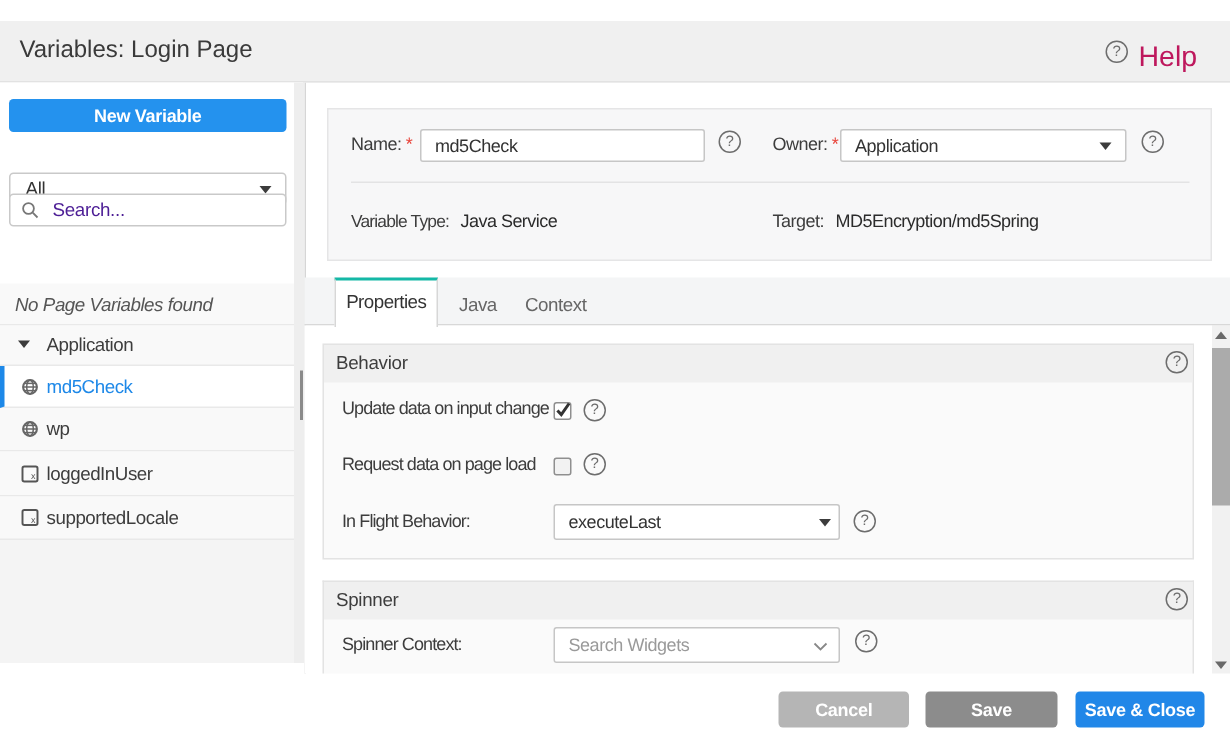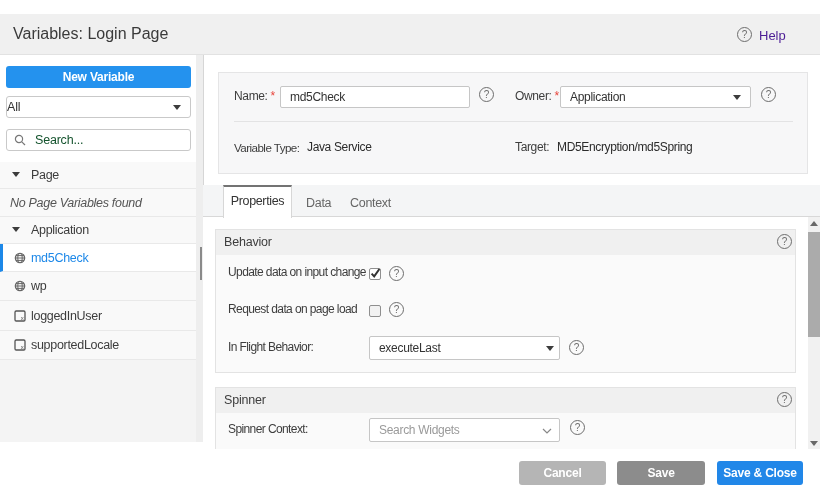--- a/index.html
+++ b/index.html
@@ -5,33 +5,33 @@
 * { margin:0; padding:0; box-sizing:border-box; }
 html,body { width:820px; height:488px; background:#fff; font-family:"Liberation Sans", sans-serif; overflow:hidden; -webkit-font-smoothing:antialiased; }
 .abs { position:absolute; }
 #stage { position:relative; width:796px; height:488px; background:#fff;margin-top:14px; }
 
 
 #hdr { left:0; top:0; width:820px; height:41px; background:#f0f0f0; border-bottom:1px solid #e2e2e2; }
 #title { left:13px; top:11px; font-size:16px; color:#3a3a3a; }
 .qicon { display:inline-block; width:15px; height:15px; border:1px solid #6d6d6d; border-radius:50%; color:#6d6d6d; font-size:10px; line-height:13px; text-align:center; }
 #help-q { left:737px; top:13px; }
-#help-t { left:759px; top:14px; color:#4c1d95; font-size:13px; }
+#help-t { left:759px; top:14px; color:#be185d; font-size:19px; }
 
 
 #mainbg { left:203px; top:41px; width:617px; height:394px; background:#fff; }
 
 
 #sidebar { left:0; top:41px; width:203px; height:387px; background:#fff; border-right:1px solid #dcdcdc; }
 #sb-track { left:196px; top:41px; width:7px; height:387px; background:#eeeeee; }
 #sb-thumb { left:200px; top:233px; width:2px; height:33px; background:#8a8a8a; }
 #btn-new { left:6px; top:52px; width:185px; height:22px; background:#2492ee; border-radius:3px; color:#fff; font-weight:bold; font-size:12px; letter-spacing:-0.2px; text-align:center; line-height:22px; }
 .sbbox { left:6px; width:185px; height:22px; background:#fff; border:1px solid #c9c9c9; border-radius:3px; font-size:12.5px; letter-spacing:-0.2px; color:#333; line-height:20px; }
-#sel-all { top:82px; }
-#box-search { top:115px; padding-left:28px; color:#14532d; }
+#sel-all { top:101px; padding-left:10px; }
+#box-search { top:115px; padding-left:28px; color:#4c1d95; }
 .caret { position:absolute; width:0; height:0; border-left:4px solid transparent; border-right:4px solid transparent; border-top:5px solid #3c3c3c; }
 #sel-all .caret { right:9px; top:8px; }
 
 
 .trow { left:0; width:196px; border-bottom:1px solid #e9e9e9; background:#f9f9f9; font-size:12.5px; letter-spacing:-0.3px; color:#3d3d3d; }
 .trow .lbl { position:absolute; left:31px; top:50%; transform:translateY(-50%); }
 .tri { position:absolute; left:12px; top:50%; margin-top:-3px; width:0; height:0; border-left:4.5px solid transparent; border-right:4.5px solid transparent; border-top:5.5px solid #3c3c3c; }
 #row-page { top:148px; height:27px; }
 #row-novars { top:175px; height:28px; font-style:italic; color:#555; font-size:12.5px; }
 #row-novars .lbl { left:10px; }
@@ -47,21 +47,21 @@
 
 
 #card { left:218px; top:58px; width:590px; height:102px; background:#f7f7f8; border:1px solid #e5e5e6; }
 .flabel { font-size:12px; letter-spacing:-0.35px; color:#3d3d3d;text-align:center; }
 .red { color:#e8453c; }
 .inp { position:absolute; background:#fff; border:1px solid #c6c6c6; border-radius:2px; font-size:12px; letter-spacing:-0.3px; color:#333; }
 #card-divider { left:234px; top:107px; width:559px; height:1px; background:#e3e3e4; }
 
 
 #tabbar { left:203px; top:171px; width:617px; height:32px; background:#f4f5f6; border-bottom:1px solid #d8d8d8; }
-#tab-active { left:223px; top:171px; width:69px; height:33px; background:#fff; border:1px solid #d7d7d7; border-bottom:none; border-top:2px solid #737373; font-size:12.5px; letter-spacing:-0.35px; color:#333; text-align:center; line-height:29px; }
+#tab-active { left:223px; top:171px; width:69px; height:33px; background:#fff; border:1px solid #d7d7d7; border-bottom:none; border-top:2px solid #14b8a6; font-size:12.5px; letter-spacing:-0.35px; color:#333; text-align:center; line-height:29px; }
 .tab { top:182px; font-size:12.5px; letter-spacing:-0.3px; color:#666; }
 
 
 #content { left:203px; top:203px; width:605px; height:232px; background:#fff; }
 
 
 .section { position:absolute; left:215px; width:581px; border:1px solid #e3e3e3; background:#fafafa; }
 .sechdr { position:absolute; left:0; top:0; width:100%; height:25px; background:#f0f0f0; font-size:12.5px; letter-spacing:-0.2px; color:#3d3d3d; }
 .sechdr .t { position:absolute; left:8px; top:5px; }
 .sechdr .qicon { position:absolute; right:3px; top:4px; }
@@ -93,24 +93,20 @@
   <div class="abs" id="sidebar"></div>
   <div class="abs" id="sb-track"></div>
   <div class="abs" id="btn-new">New Variable</div>
   <div class="abs sbbox" id="sel-all">All<span class="caret"></span></div>
   <div class="abs sbbox" id="box-search">Search...</div>
   <svg class="abs" id="mag" width="12" height="12" viewBox="0 0 12 12" style="left:14px;top:120px">
     <circle cx="5" cy="5" r="3.6" fill="none" stroke="#777" stroke-width="1.2"></circle>
     <line x1="7.8" y1="7.8" x2="11" y2="11" stroke="#777" stroke-width="1.2"></line>
   </svg>
 
-  <div class="abs trow" id="row-page">
-      <span class="tri"></span>
-      <span class="lbl">Page</span>
-    </div>
   <div class="abs trow" id="row-novars">
       <span class="lbl">No Page Variables found</span>
     </div>
   <div class="abs trow" id="row-app">
       <span class="tri"></span>
       <span class="lbl">Application</span>
     </div>
   <div class="abs trow" id="row-md5">
       <svg class="vicon" viewBox="0 0 12 12">
         <circle cx="6" cy="6" r="4.6" fill="none" stroke="#666" stroke-width="1.4"></circle>
@@ -157,21 +153,21 @@
   <span class="abs qicon" style="left:761px;top:73px">?</span>
   <div class="abs" id="card-divider"></div>
   <div class="abs flabel" style="left:234px;top:127px;font-size:11.6px;letter-spacing:-0.55px">Variable Type:</div>
   <div class="abs flabel" style="left:307px;top:126px;color:#2b2b2b">Java Service</div>
   <div class="abs flabel" style="left:515px;top:126px">Target:</div>
   <div class="abs flabel" style="left:557px;top:126px;color:#2b2b2b">MD5Encryption/md5Spring</div>
 
   <div class="abs" id="tabbar"></div>
   <div class="abs" id="content"></div>
   <div class="abs" id="tab-active">Properties</div>
-  <div class="abs tab" style="left:306px">Data</div>
+  <div class="abs tab" style="left:306px">Java</div>
   <div class="abs tab" style="left:350px">Context</div>
 
   <div class="abs section" id="sec-behavior" style="top:215px;height:144px">
     <div class="sechdr">
         <span class="t">Behavior</span>
         <span class="qicon">?</span>
       </div>
     <div class="srow-lbl" style="top:35px">Update data on input change</div>
     <div class="cbox" style="top:38px;background:#fff">
         <svg width="13" height="13" viewBox="0 0 13 13" style="position:absolute;left:-1px;top:-2px">

